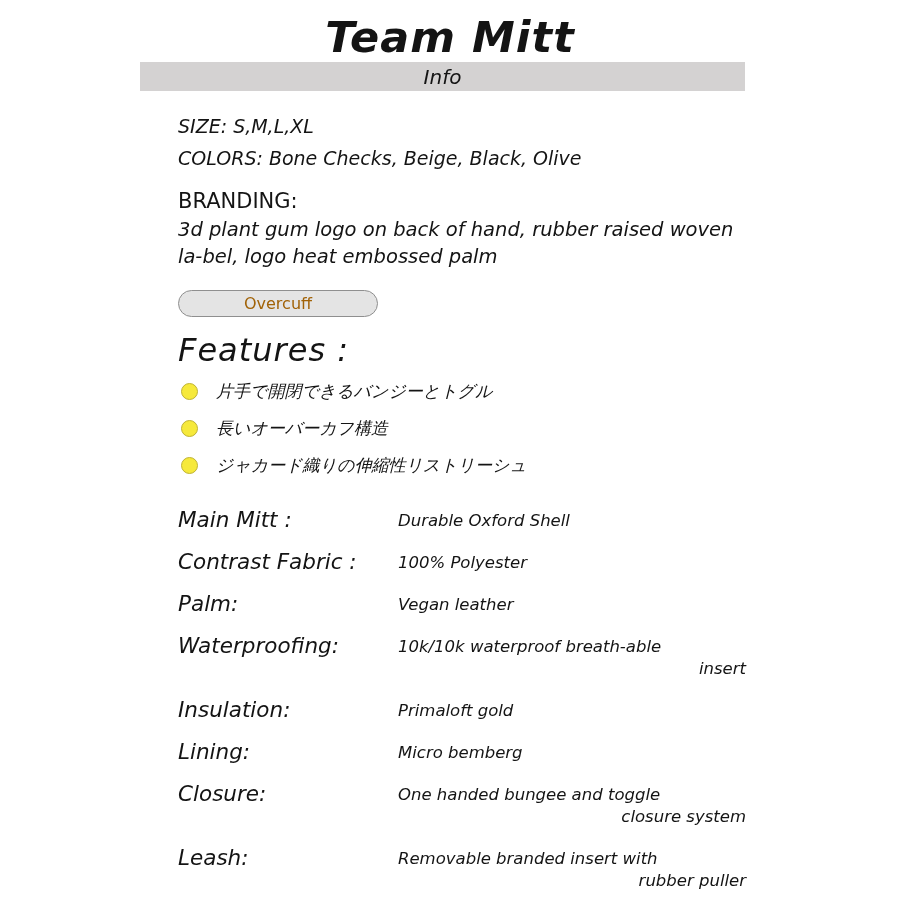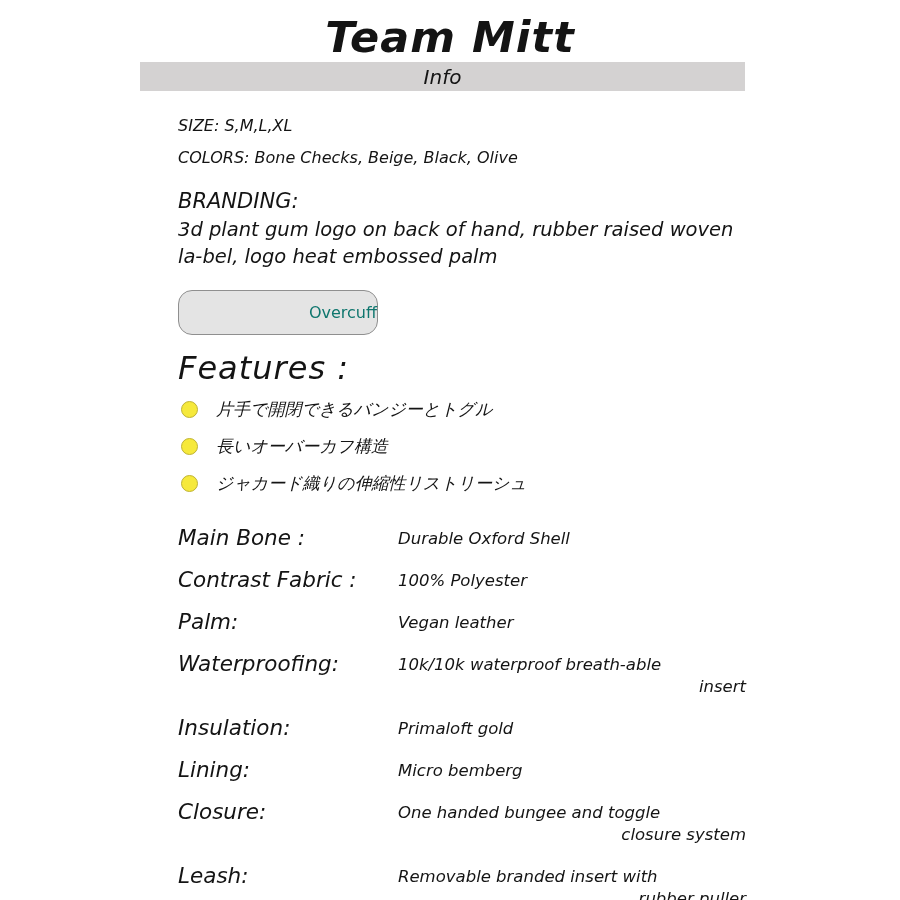--- a/index.html
+++ b/index.html
@@ -46,51 +46,50 @@
   }
   .content {
     position: absolute;
     left: 178px;
     top: 108px;
     width: 577px;
     padding-top: 6px;
   }
   .meta-line {
     margin: 0 0 8px 0;
-    font-size: 16px;
+    font-size: 19px;
     line-height: 24px;
     font-style: italic;
     white-space: nowrap;
   }
   .branding-label {
     margin: 18px 0 0 0;
     font-size: 21px;
     line-height: 26px;
-    font-style: italic;
   }
   .branding-text {
     margin: 0;
     font-size: 19.5px;
     line-height: 27px;
     font-style: italic;
     white-space: nowrap;
   }
   .branding-text.first { margin-top: 2px; }
   .pill {
     display: block;
     margin: 20px 0 0 0;
     width: 200px;
-    height: 45px;
+    height: 27px;
     border-radius: 14px;
     background: var(--pill-bg, #e4e4e4);
     border: 1px solid var(--pill-border, #8f8f8f);
     font-family: "DejaVu Sans", sans-serif;
     font-size: 16px;
-    color: #0f766e;
-    text-align: right;
+    color: #a16207;
+    text-align: center;
     line-height: 26px;
     padding: 0;
     cursor: pointer;
   }
   .features-heading {
     margin: 16px 0 0 0;
     font-size: 32px;
     line-height: 34px;
     font-weight: normal;
     font-style: italic;
@@ -187,21 +186,21 @@
       </li>
       <li class="feature-item">
         <span class="bullet"></span>
         <span class="feature-text">ジャカード織りの伸縮性リストリーシュ</span>
       </li>
     </ul>
 
     <div class="spec-table">
 
       <div class="spec-row">
-        <div class="spec-label">Main Bone :</div>
+        <div class="spec-label">Main Mitt :</div>
         <div class="spec-value">
           <div class="v1">Durable Oxford Shell</div>
           <div class="v2"></div>
         </div>
       </div>
 
       <div class="spec-row">
         <div class="spec-label">Contrast Fabric :</div>
         <div class="spec-value">
           <div class="v1">100% Polyester</div>

